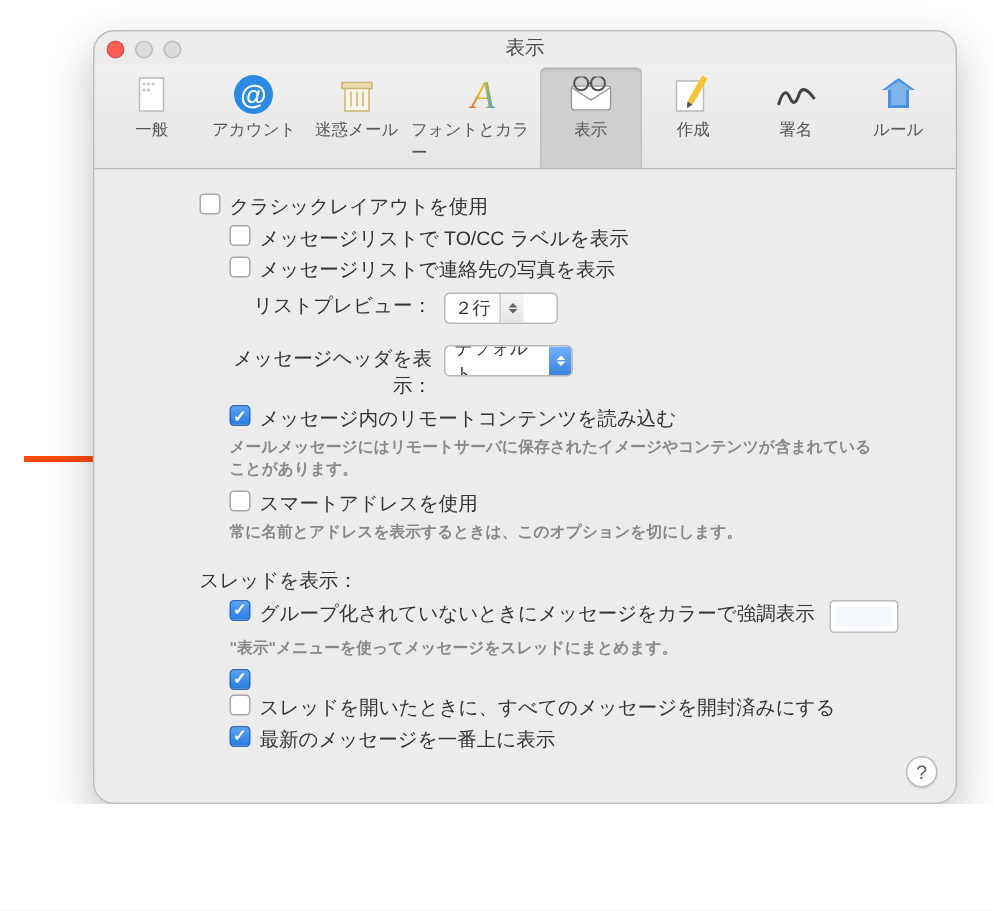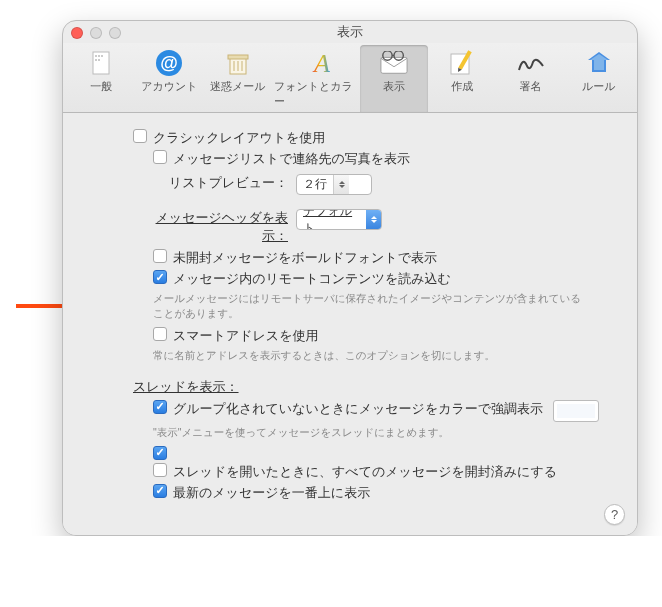--- a/index.html
+++ b/index.html
@@ -138,22 +138,23 @@
   .select-caret.gray .caret-up { border-bottom-color: #666; }
   .select-caret.gray .caret-down { border-top-color: #666; }
   .subtext {
     font-size: 10.5px;
     color: #888;
     margin-left: 20px;
     margin-top: 1px;
     margin-bottom: 6px;
     line-height: 1.45;
     padding-right: 30px;
-  }
-  .section-head { margin-top: 14px; margin-bottom: 4px; font-size:13px;text-decoration:underline; }
+    font-weight: bold;
+  }
+  .section-head { margin-top: 14px; margin-bottom: 4px; font-size:13px; }
   .color-swatch {
     width: 46px; height: 22px;
     background: #f5f8fc;
     border: 1px solid #bbb;
     border-radius: 3px;
     margin-left: 10px;
     box-shadow: inset 0 0 0 3px #fff;
   }
   .help-btn {
     position: absolute;
@@ -279,20 +280,24 @@
   </div>
 
   <div class="content">
 
     <div class="row">
       <span class="checkbox"></span>
       <span>クラシックレイアウトを使用</span>
     </div>
     <div class="row indent1">
       <span class="checkbox"></span>
+      <span>メッセージリストで TO/CC ラベルを表示</span>
+    </div>
+    <div class="row indent1">
+      <span class="checkbox"></span>
       <span>メッセージリストで連絡先の写真を表示</span>
     </div>
 
     <div class="row" style="margin-top:6px">
       <span class="label-right">リストプレビュー：</span>
       <div class="select" style="width:76px">
         <span>２行</span>
         <span class="select-caret gray">
             <span class="caret-up"></span>
             <span class="caret-down"></span>
@@ -304,24 +309,20 @@
       <span class="label-right">メッセージヘッダを表示：</span>
       <div class="select" style="width:86px">
         <span>デフォルト</span>
         <span class="select-caret">
             <span class="caret-up"></span>
             <span class="caret-down"></span>
           </span>
       </div>
     </div>
     <div class="row indent1">
-      <span class="checkbox"></span>
-      <span>未開封メッセージをボールドフォントで表示</span>
-    </div>
-    <div class="row indent1">
       <span class="checkbox checked">✓</span>
       <span>メッセージ内のリモートコンテンツを読み込む</span>
     </div>
     <div class="subtext indent1">メールメッセージにはリモートサーバに保存されたイメージやコンテンツが含まれていることがあります。</div>
 
     <div class="row indent1">
       <span class="checkbox"></span>
       <span>スマートアドレスを使用</span>
     </div>
     <div class="subtext indent1">常に名前とアドレスを表示するときは、このオプションを切にします。</div>

